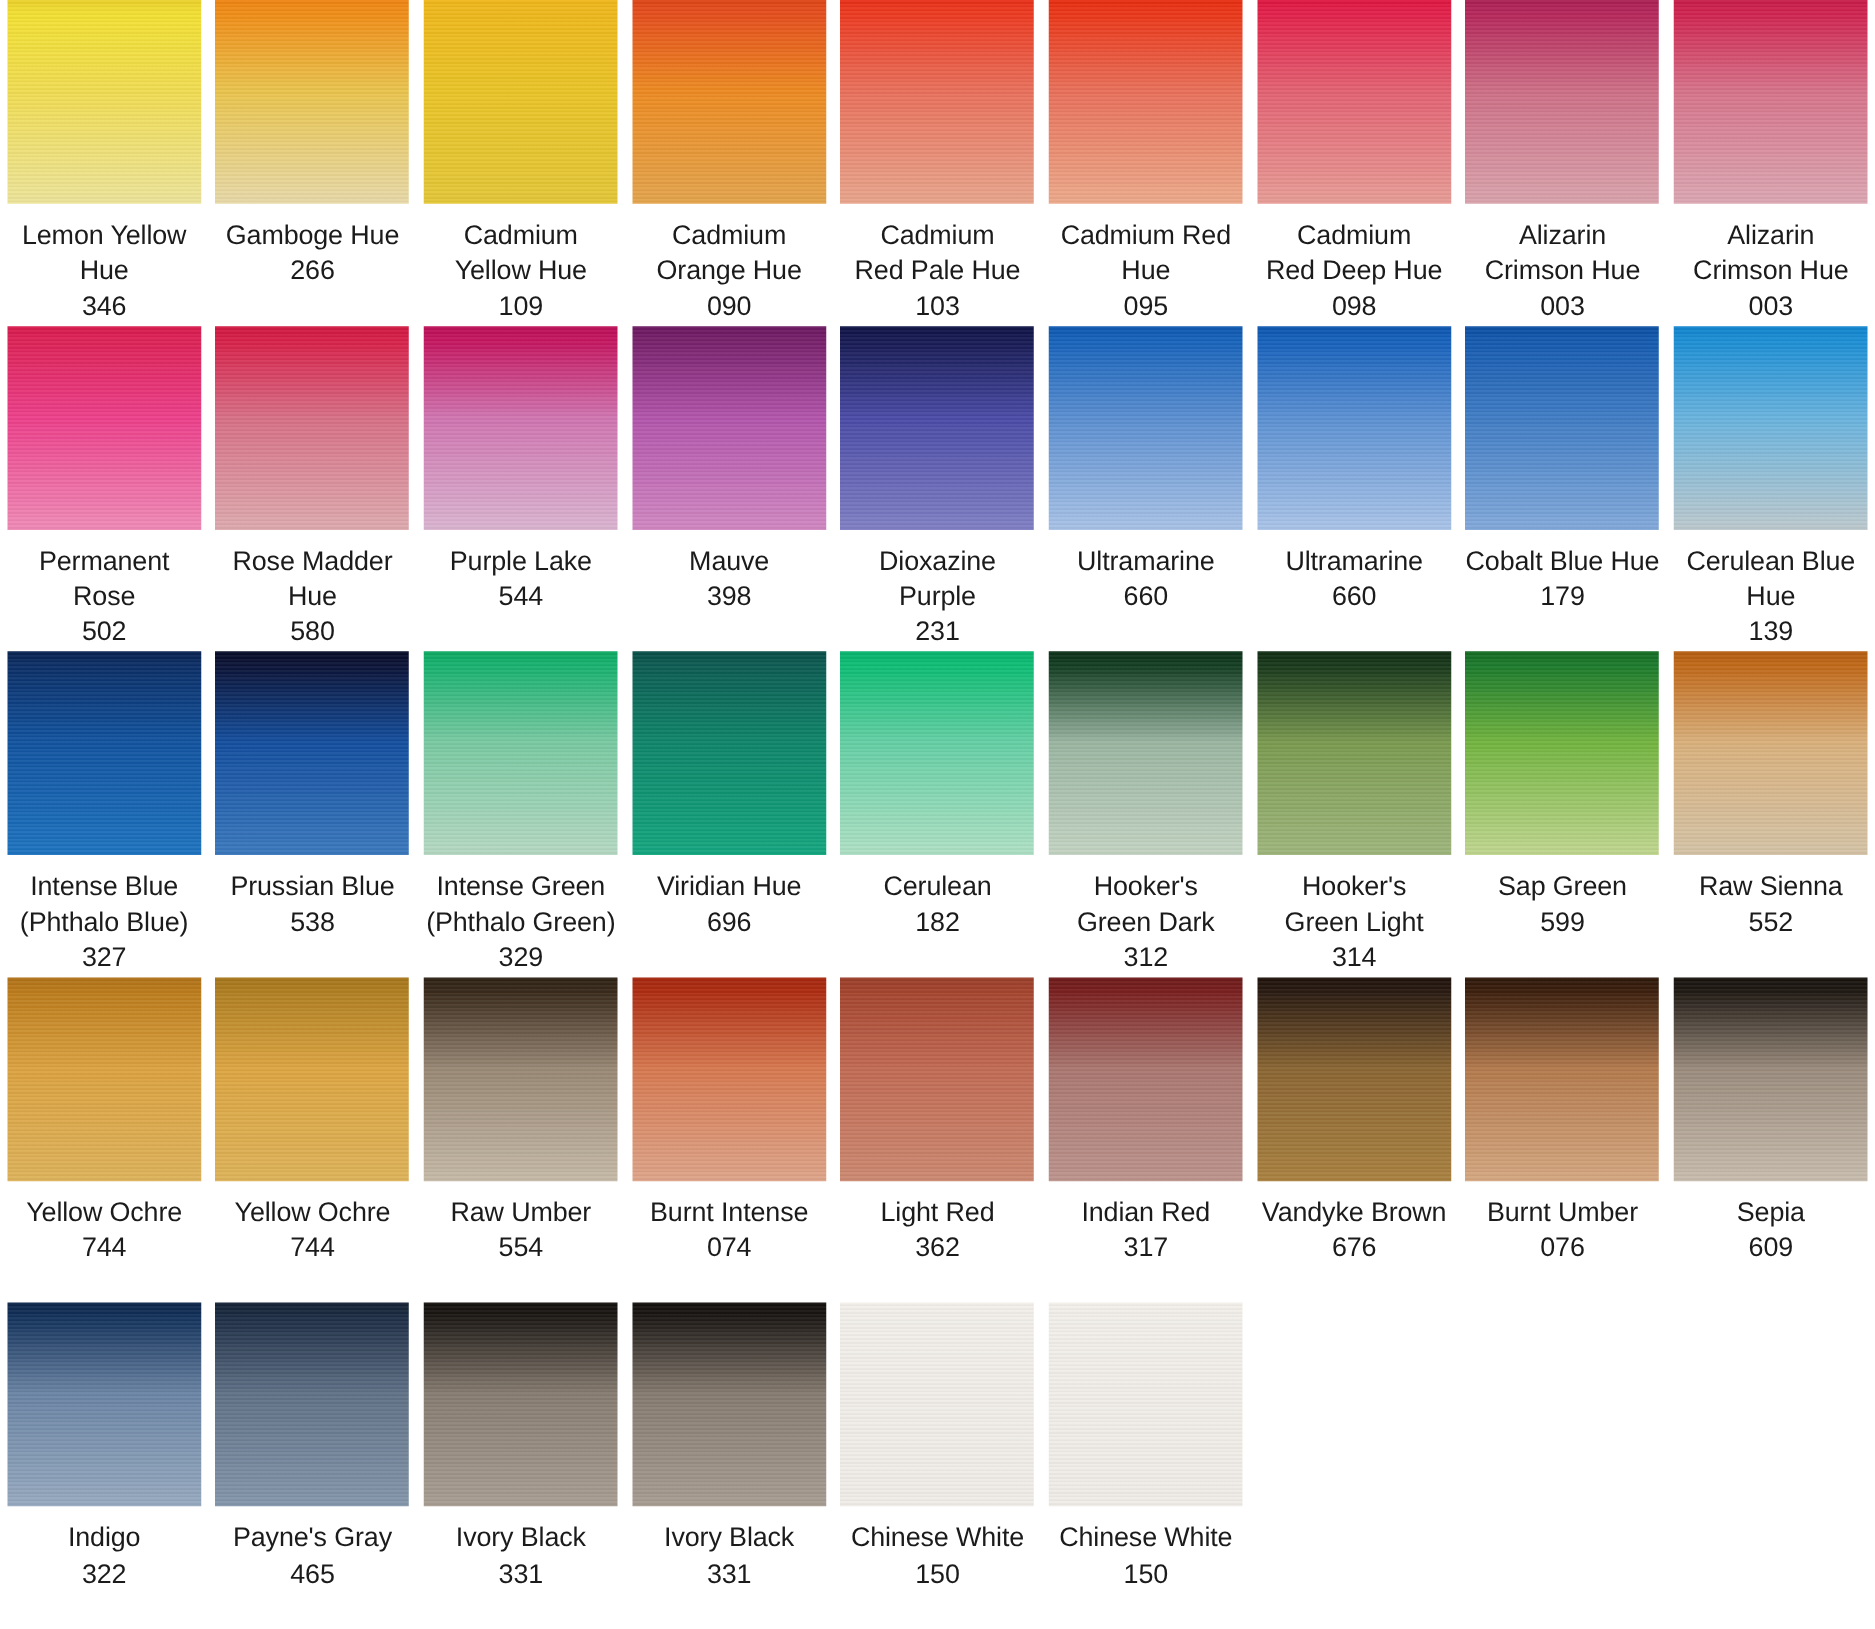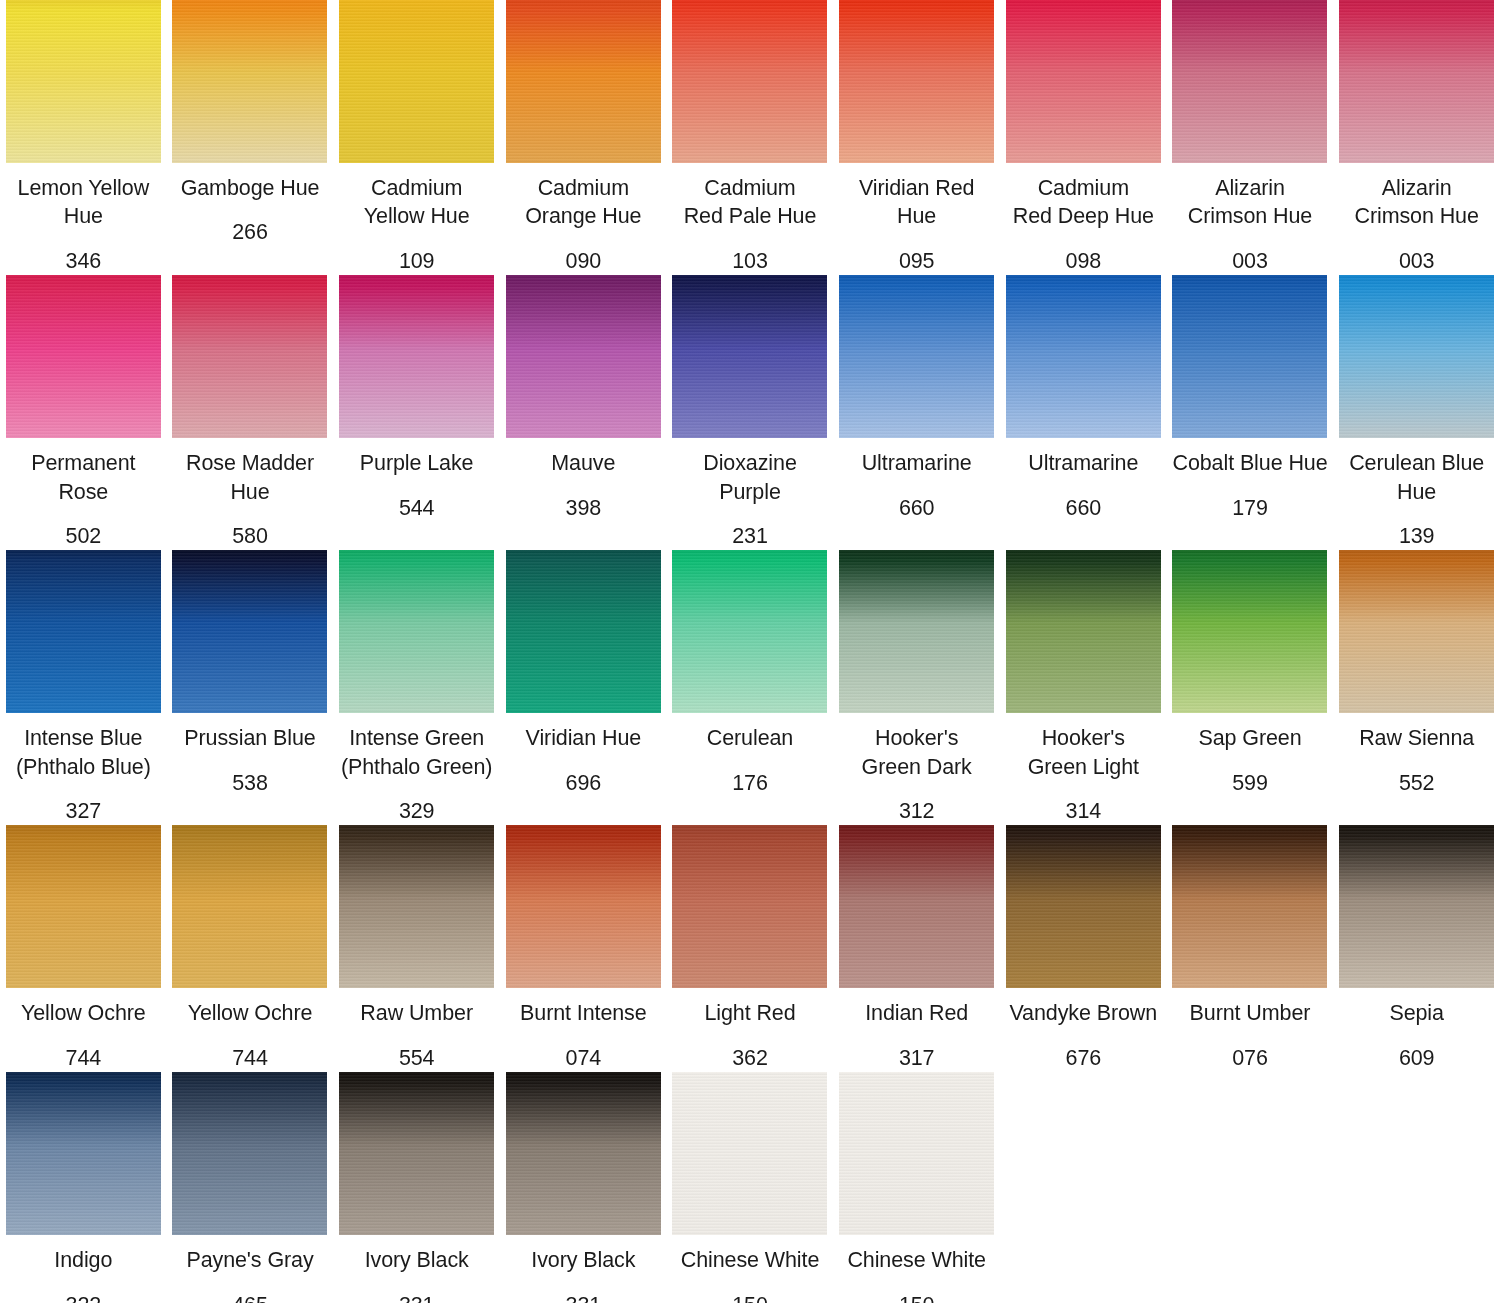--- a/index.html
+++ b/index.html
@@ -59,21 +59,21 @@
     text-align: center;
     font-size: 21.5px;
     line-height: 1.32;
     letter-spacing: -0.1px;
     font-weight: 400;
     color: #1b1b1b;
     white-space: pre-line;
     max-width: 162px;
   }
   .swatch-code {
-    margin-top: 16px;
+    margin-top: 0px;
     text-align: center;
     font-size: 21.5px;
     line-height: 1.32;
     letter-spacing: -0.1px;
     font-weight: 400;
     color: #1b1b1b;
   }
 </style>
 </head>
 <body>
@@ -114,21 +114,21 @@
         <div class="grain"></div>
       </div>
       <div class="swatch-label">Cadmium
 Red Pale Hue</div>
       <div class="swatch-code">103</div>
     </div>
     <div class="swatch-cell">
       <div class="swatch-chip" style="background: linear-gradient(rgb(230, 45, 16) 0%, rgb(234, 55, 24) 7%, rgb(232, 112, 90) 45%, rgb(236, 169, 138) 100%);">
         <div class="grain"></div>
       </div>
-      <div class="swatch-label">Viridian Red
+      <div class="swatch-label">Cadmium Red
 Hue</div>
       <div class="swatch-code">095</div>
     </div>
     <div class="swatch-cell">
       <div class="swatch-chip" style="background: linear-gradient(rgb(221, 22, 64) 0%, rgb(226, 33, 74) 7%, rgb(226, 98, 114) 45%, rgb(231, 156, 150) 100%);">
         <div class="grain"></div>
       </div>
       <div class="swatch-label">Cadmium
 Red Deep Hue</div>
       <div class="swatch-code">098</div>
@@ -241,21 +241,21 @@
         <div class="grain"></div>
       </div>
       <div class="swatch-label">Viridian Hue</div>
       <div class="swatch-code">696</div>
     </div>
     <div class="swatch-cell">
       <div class="swatch-chip" style="background: linear-gradient(rgb(7, 178, 107) 0%, rgb(13, 189, 116) 7%, rgb(100, 207, 164) 45%, rgb(174, 224, 196) 100%);">
         <div class="grain"></div>
       </div>
       <div class="swatch-label">Cerulean</div>
-      <div class="swatch-code">176</div>
+      <div class="swatch-code">182</div>
     </div>
     <div class="swatch-cell">
       <div class="swatch-chip" style="background: linear-gradient(rgb(12, 48, 24) 0%, rgb(18, 61, 34) 7%, rgb(154, 181, 161) 45%, rgb(195, 211, 194) 100%);">
         <div class="grain"></div>
       </div>
       <div class="swatch-label">Hooker's
 Green Dark</div>
       <div class="swatch-code">312</div>
     </div>
     <div class="swatch-cell">

